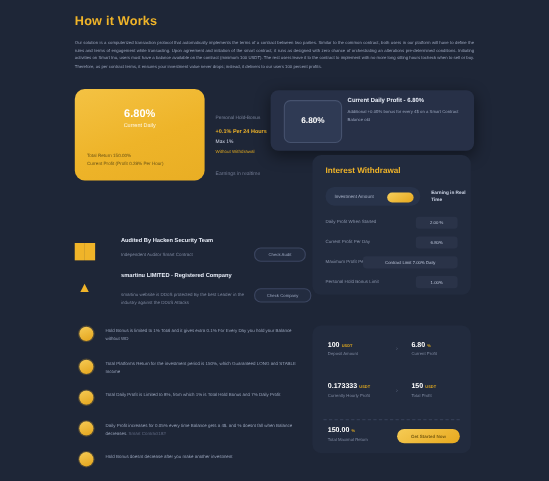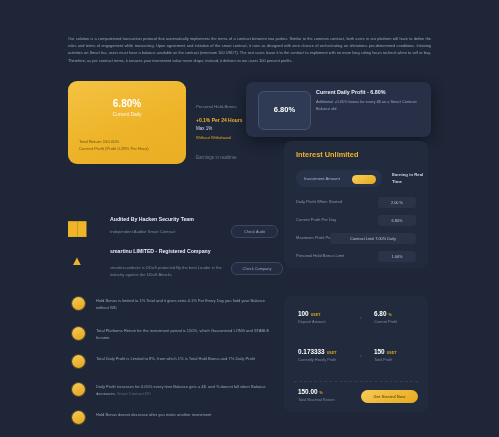--- a/index.html
+++ b/index.html
@@ -166,20 +166,21 @@
   .dashline{
     position:absolute;left:10px;right:10px;top:85px;height:0;
     border-top:1px dashed #333d54;
   }
 </style>
 </head>
 <body>
 
 <div class="page">
 
+  <div class="section-title">How it Works</div>
   <div class="intro">Our solution is a computerized transaction protocol that automatically implements the terms of a contract between two parties. Similar to the common contract, both users in our platform will have to define the rules and terms of engagement while transacting. Upon agreement and initiation of the smart contract, it runs as designed with zero chance of orchestrating an alterations pre-determined conditions. Initiating activities on Smart Inu, users must have a balance available on the contract (minimum 100 USDT). The rest users leave it to the contract to implement with no more long sitting hours tocheck when to sell or buy. Therefore, as per contract terms, it ensures your investment value never drops; instead, it delivers to our users 100 percent profits.</div>
 
   <div class="ycard">
     <div class="big">6.80%</div>
     <div class="sub">Current Daily</div>
     <div class="foot" style="white-space:pre-line">Total Return 150.00%
 Current Profit (Profit 0.28% Per Hour)</div>
   </div>
 
   <div class="mid-label" style="left:196px;top:104px">Personal Hold-Bonus</div>
@@ -241,21 +242,21 @@
       <span>Daily Profit increases for 0.05% every time Balance gets a 4$. and % doesnt fall when Balance decreases.</span>
       <em>Smart Contract18#</em>
     </div>
   </div>
   <div class="bullet" style="top:411px">
     <div class="dot"></div>
     <div class="tx">Hold Bonus doesnt decrease after you make another investment</div>
   </div>
 
   <div class="calc">
-    <h3>Interest Unlimited</h3>
+    <h3>Interest Withdrawal</h3>
 
     <div class="calc-row-top">
       <div class="lbl">Investment Amount</div>
       <div class="toggle"></div>
     </div>
     <div class="earn-rt">Earning in Real Time</div>
 
     <div class="crow" style="top:56px">
       <div class="k">Daily Profit When Started</div>
       <div class="v">2.00 %</div>

